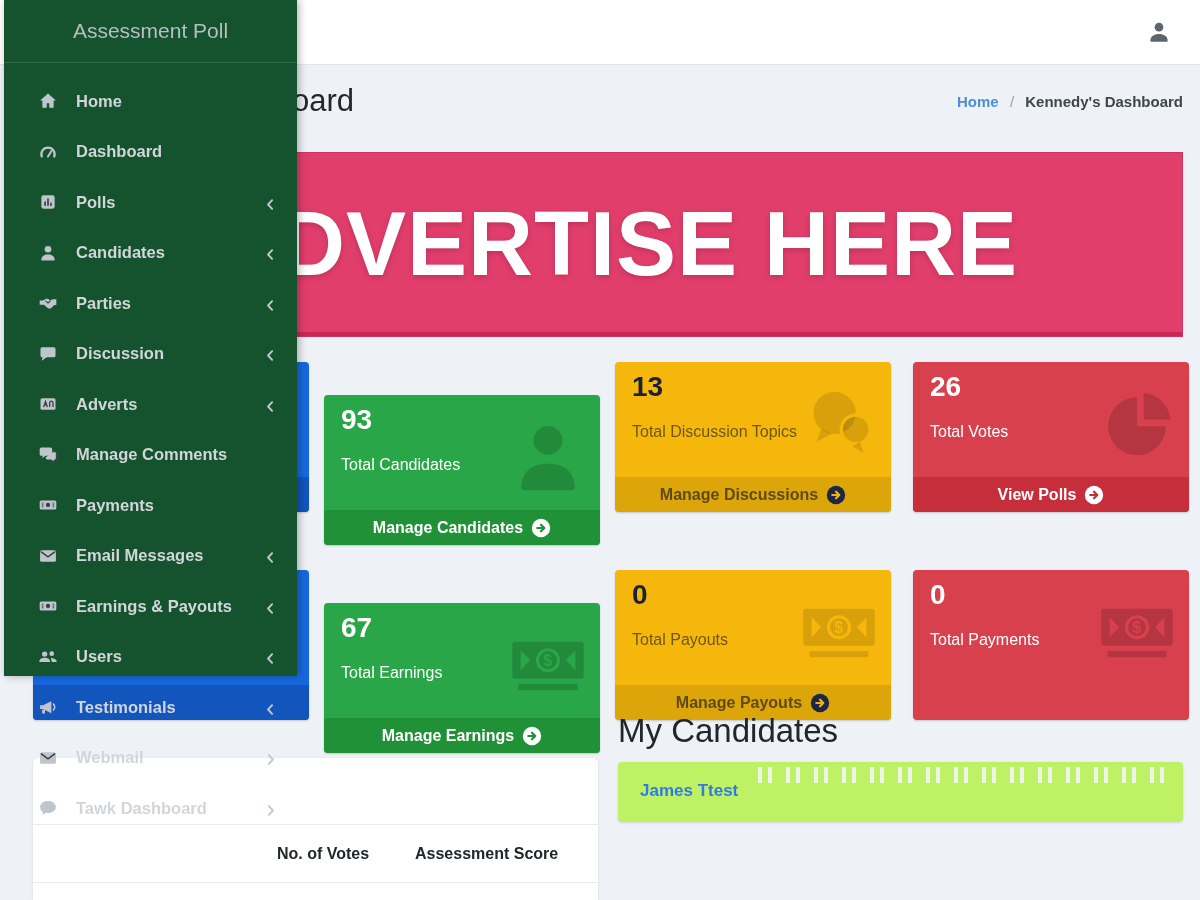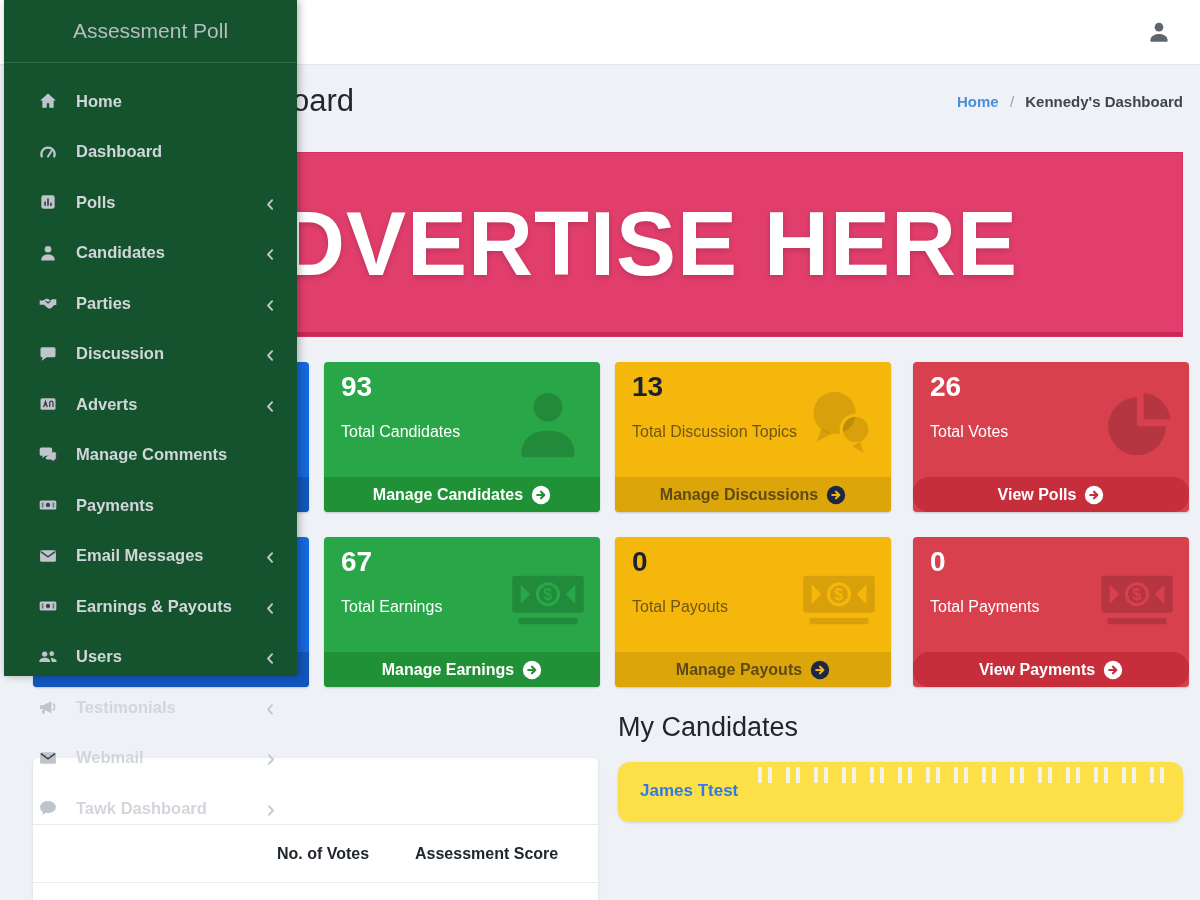--- a/index.html
+++ b/index.html
@@ -34,46 +34,46 @@
     box-shadow:0 1px 2px rgba(0,0,0,.18); cursor:pointer; }
   .sb-value { position:absolute; left:17px; top:9px; font-size:28px; font-weight:700; }
   .sb-label { position:absolute; left:17px; top:61px; font-size:16px; }
   .sb-icon { position:absolute; right:12px; top:22px; width:80px; height:80px; }
   .sb-icon .dark { fill:rgba(0,0,0,0.16); }
   .sb-footer { position:absolute; left:0; bottom:0; width:100%; height:35px;
     display:flex; align-items:center; justify-content:center; gap:8px;
     font-size:16px; font-weight:700; }
   .go { width:20px; height:20px; }
 
-  .sb.green { background:#29a647; --body:#29a647; }
+  .sb.green { background:#29a647;margin-top:33px; --body:#29a647; }
   .sb.green .sb-value, .sb.green .sb-label { color:#ffffff; }
   .sb.green .sb-footer { background:#219138; color:#ffffff; }
   .sb.green .go-c { fill:#ffffff; } .sb.green .go-a { stroke:#219138; }
 
   .sb.yellow { background:#f6b70c; --body:#f6b70c; }
   .sb.yellow .sb-value { color:#1b2330; }
   .sb.yellow .sb-label { color:rgba(48,40,16,.68); }
   .sb.yellow .sb-footer { background:#dca50a; color:rgba(66,54,24,.82); }
   .sb.yellow .go-c { fill:#1b2743; } .sb.yellow .go-a { stroke:#f2b40c; }
   .sb.yellow .sb-icon .dark { fill:rgba(0,0,0,0.12); }
 
   .sb.red { background:#d8404d;margin-left:7px; --body:#d8404d; }
   .sb.red .sb-value, .sb.red .sb-label { color:#ffffff; }
-  .sb.red .sb-footer { background:#c62e3b; color:#ffffff;border-radius:16px; }
+  .sb.red .sb-footer { background:#c62e3b; color:#ffffff; }
   .sb.red .go-c { fill:#ffffff; } .sb.red .go-a { stroke:#c62e3b; }
 
   .sb.blue { background:#1668df; --body:#1668df; }
   .sb.blue .sb-footer { background:#1256bd; }
 
   .cut { fill:var(--body); }
 
   
-  .mc-title { position:absolute; left:618px; top:647px; font-size:27px; font-weight:400; color:#20262c;text-align:center; }
-  .mc-card { position:absolute; left:618px; top:697px; width:565px; height:60px; background:#fde047;
-    border-radius:12px; box-shadow:0 1px 3px rgba(0,0,0,.12); }
+  .mc-title { position:absolute; left:618px; top:647px; font-size:33px; font-weight:400; color:#20262c;text-align:center; }
+  .mc-card { position:absolute; left:618px; top:697px; width:565px; height:60px; background:#bef264;
+    border-radius:4px; box-shadow:0 1px 3px rgba(0,0,0,.12); }
   .mc-dashes { position:absolute; left:140px; right:12px; top:5px; height:16px; opacity:.9;
     background:repeating-linear-gradient(90deg,#f2f4f7 0 4px,transparent 4px 10px,#f2f4f7 10px 14px,transparent 14px 28px); }
   .mc-link { position:absolute; left:22px; top:19px; font-size:17px; font-weight:700;
     color:#2f7ae5; text-decoration:none; cursor:pointer; }
 
   
   .lp { position:absolute; left:33px; top:693px; width:565px; height:142px; background:#ffffff;
     border-radius:5px 5px 0 0; box-shadow:0 1px 3px rgba(0,0,0,.10); }
   .lp-head { height:67px; border-bottom:1px solid #e8ebee; }
   .lp-row { position:relative; height:58px; border-bottom:1px solid #e8ebee; }
@@ -225,27 +225,20 @@
         <div class="sb-value">0</div>
         <div class="sb-label">Total Payments</div>
         <svg class="sb-icon" viewBox="0 0 76 60">
           <rect class="dark" x="4" y="8" width="68" height="35" rx="3"></rect>
           <rect class="dark" x="10" y="48" width="56" height="6"></rect>
           <path class="cut" d="M12 16l9 9.5-9 9.5Z"></path>
             <path class="cut" d="M64 16l-9 9.5 9 9.5Z"></path>
           <circle cx="38" cy="25.5" r="10" fill="none" stroke-width="3" style="stroke:var(--body)"></circle>
           <text x="33.5" y="31" font-size="15" font-weight="bold" style="fill:var(--body)">$</text>
         </svg>
-        <div class="sb-footer">
-          <span>View Payments</span>
-          <svg class="go" viewBox="0 0 24 24">
-            <circle class="go-c" cx="12" cy="12" r="11"></circle>
-            <path class="go-a" d="M7.5 12h8M12 8l4 4-4 4" fill="none" stroke-width="2.6" stroke-linecap="round" stroke-linejoin="round"></path>
-          </svg>
-        </div>
       </div>
     </div>
 
     <h2 class="mc-title">My Candidates</h2>
     <div class="mc-card">
       <div class="mc-dashes"></div>
       <a class="mc-link">James Ttest</a>
     </div>
 
     <div class="lp">

